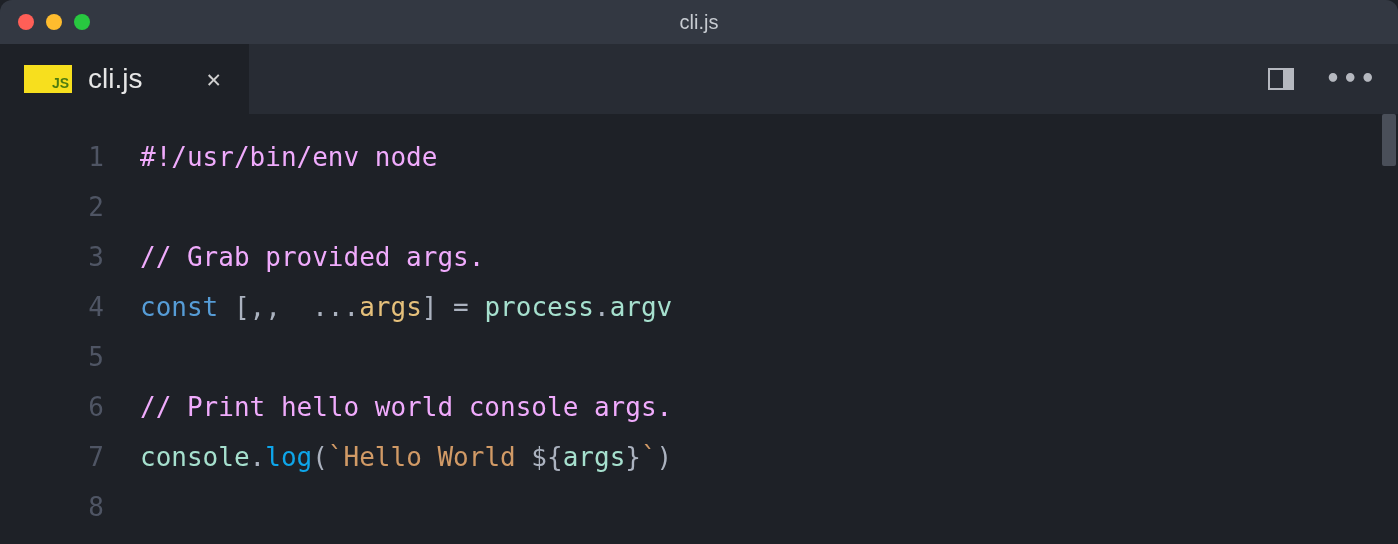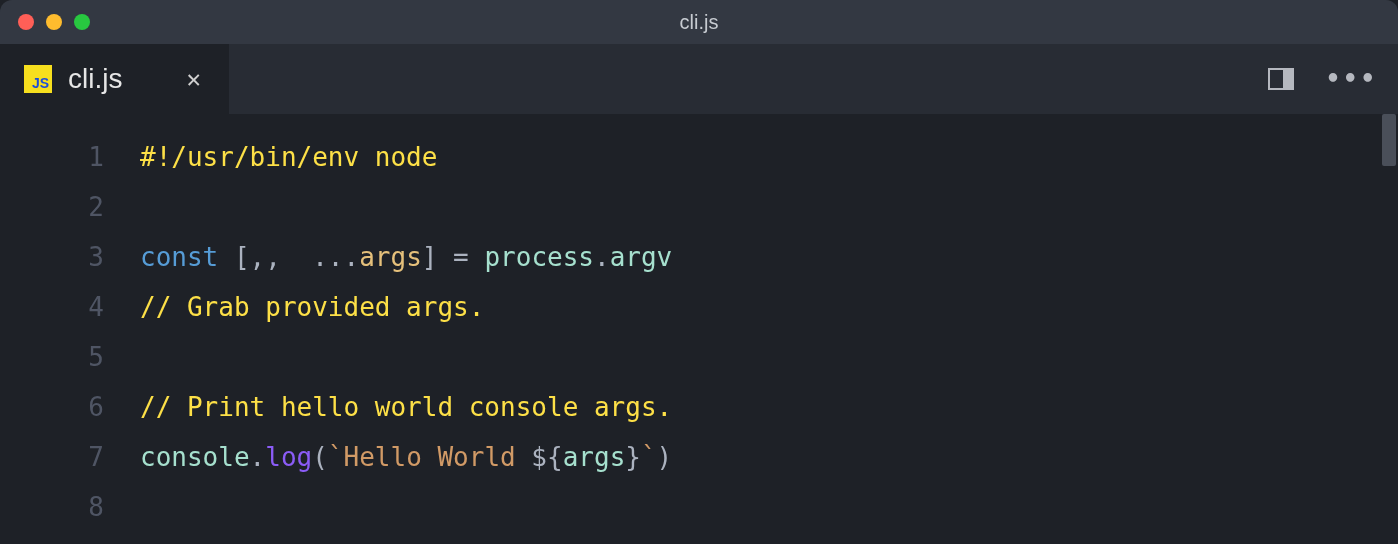--- a/index.html
+++ b/index.html
@@ -52,24 +52,24 @@
     position: relative;
   }
   .tab {
     display: flex;
     align-items: center;
     padding: 0 28px 0 24px;
     background: #1e2127;
     gap: 16px;
   }
   .tab-icon {
-    width: 28px;
+    width: 48px;
     height: 28px;
     background: #f7df1e;
-    color: #1d4ed8;
+    color: #4d7c0f;
     font-weight: bold;
     font-size: 14px;
     display: flex;
     align-items: flex-end;
     justify-content: flex-end;
     padding: 2px 3px;
     font-family: sans-serif;
   }
   .tab-label {
     color: #e6e6e6;
@@ -132,27 +132,27 @@
   }
   .code {
     padding-top: 18px;
     font-size: 26px;
     line-height: 50px;
   }
   .code-line {
     height: 50px;
     white-space: pre;
   }
-  .tok-comment { color: #fde047; }
+  .tok-comment { color: #f0abfc; }
   .tok-keyword { color: #569cd6; }
   .tok-punct { color: #abb2bf; }
   .tok-plain { color: #abb2bf; }
   .tok-var { color: #e5c07b; }
   .tok-ident { color: #a6e0ce; }
-  .tok-func { color: #8b5cf6; text-align: center; }
+  .tok-func { color: #0ea5e9; text-align: center; }
   .tok-string { color: #d19a66; }
   .tok-interp { color: #a6e0ce; }
   .scrollbar-track {
     position: absolute;
     right: 0;
     top: 0;
     width: 18px;
     height: 100%;
   }
   .scrollbar-thumb {
@@ -196,22 +196,22 @@
     <div class="line-no">3</div>
     <div class="line-no">4</div>
     <div class="line-no">5</div>
     <div class="line-no">6</div>
     <div class="line-no">7</div>
     <div class="line-no">8</div>
   </div>
   <div class="code">
     <div class="code-line"><span class="tok-comment">#!/usr/bin/env node</span></div>
     <div class="code-line"></div>
+    <div class="code-line"><span class="tok-comment">// Grab provided args.</span></div>
     <div class="code-line"><span class="tok-keyword">const</span><span class="tok-plain"> [,,  ...</span><span class="tok-var">args</span><span class="tok-plain">] </span><span class="tok-punct">=</span><span class="tok-plain"> </span><span class="tok-ident">process</span><span class="tok-punct">.</span><span class="tok-ident">argv</span></div>
-    <div class="code-line"><span class="tok-comment">// Grab provided args.</span></div>
     <div class="code-line"></div>
     <div class="code-line"><span class="tok-comment">// Print hello world console args.</span></div>
     <div class="code-line"><span class="tok-ident">console</span><span class="tok-punct">.</span><span class="tok-func">log</span><span class="tok-punct">(</span><span class="tok-string">`</span><span class="tok-string">Hello World </span><span class="tok-punct">${</span><span class="tok-interp">args</span><span class="tok-punct">}</span><span class="tok-string">`</span><span class="tok-punct">)</span></div>
     <div class="code-line"></div>
   </div>
   <div class="scrollbar-track">
     <div class="scrollbar-thumb"></div>
   </div>
 </div>
 

